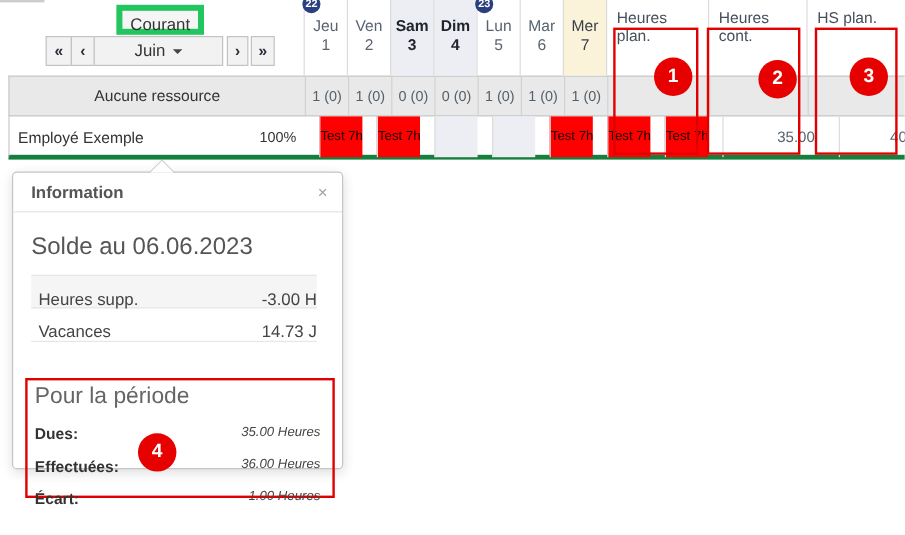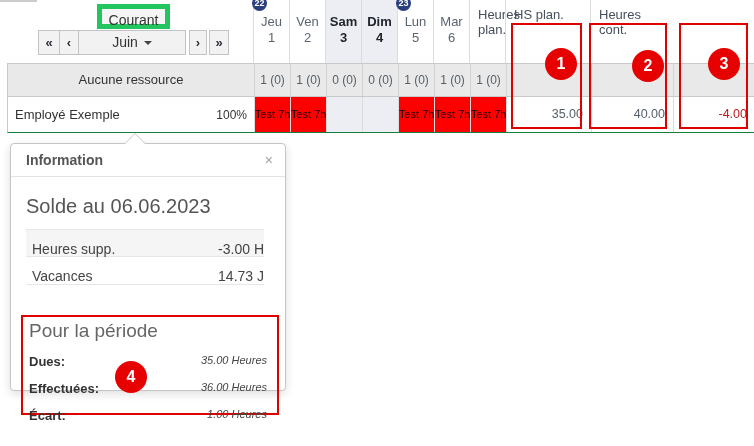--- a/index.html
+++ b/index.html
@@ -25,21 +25,21 @@
   .caret { display:inline-block; width:0; height:0; border-left:4px solid transparent;
     border-right:4px solid transparent; border-top:4px solid #444; margin-left:6px;
     vertical-align:middle; }
 
   
   .ptable { position:absolute; left:7px; top:0; width:747px; }
   .trow { display:grid; grid-template-columns:246px repeat(7,36px) 85px 82px 82px; }
   .trow1 { height:63px; }
   .trow2 { height:34px; background:#e9e9e9; border-top:1px solid #c9c9c9;
     border-bottom:1px solid #c9c9c9; border-left:1px solid #c9c9c9; }
-  .trow3 { height:36px; border-bottom:1px solid #15803d; border-left:1px solid #c9c9c9; }
+  .trow3 { height:36px; border-bottom:4px solid #15803d; border-left:1px solid #c9c9c9;gap:12px; }
   .bl { border-left:1px solid #dcdcdc; }
   .bl2 { border-left:1px solid #d2d2d2; }
 
   .day-head { position:relative; text-align:center; padding-top:14px; }
   .day-name { font-size:13px; color:#5a6470; line-height:16px; }
   .day-num  { font-size:13px; color:#5a6470; line-height:16px; }
   .weekend  { background:#edeef3; }
   .weekend .day-name, .weekend .day-num { color:#20252c; font-weight:bold; }
   .today    { background:#faf3da; }
   .today .day-name, .today .day-num { color:#3a4048; }
@@ -143,23 +143,27 @@
       </div>
       <div class="day-head bl">
         <span class="wk-badge">23</span>
         <div class="day-name">Lun</div>
         <div class="day-num">5</div>
       </div>
       <div class="day-head bl">
         <div class="day-name">Mar</div>
         <div class="day-num">6</div>
       </div>
+      <div class="day-head bl today">
+        <div class="day-name">Mer</div>
+        <div class="day-num">7</div>
+      </div>
       <div class="sum-head bl">Heures plan.</div>
+      <div class="sum-head bl">Heures cont.</div>
       <div class="sum-head bl">HS plan.</div>
-      <div class="sum-head bl">Heures cont.</div>
     </div>
 
     <div class="trow trow2">
       <div class="group-label">Aucune ressource</div>
       <div class="count bl2">1 (0)</div>
       <div class="count bl2">1 (0)</div>
       <div class="count bl2">0 (0)</div>
       <div class="count bl2">0 (0)</div>
       <div class="count bl2">1 (0)</div>
       <div class="count bl2">1 (0)</div>

